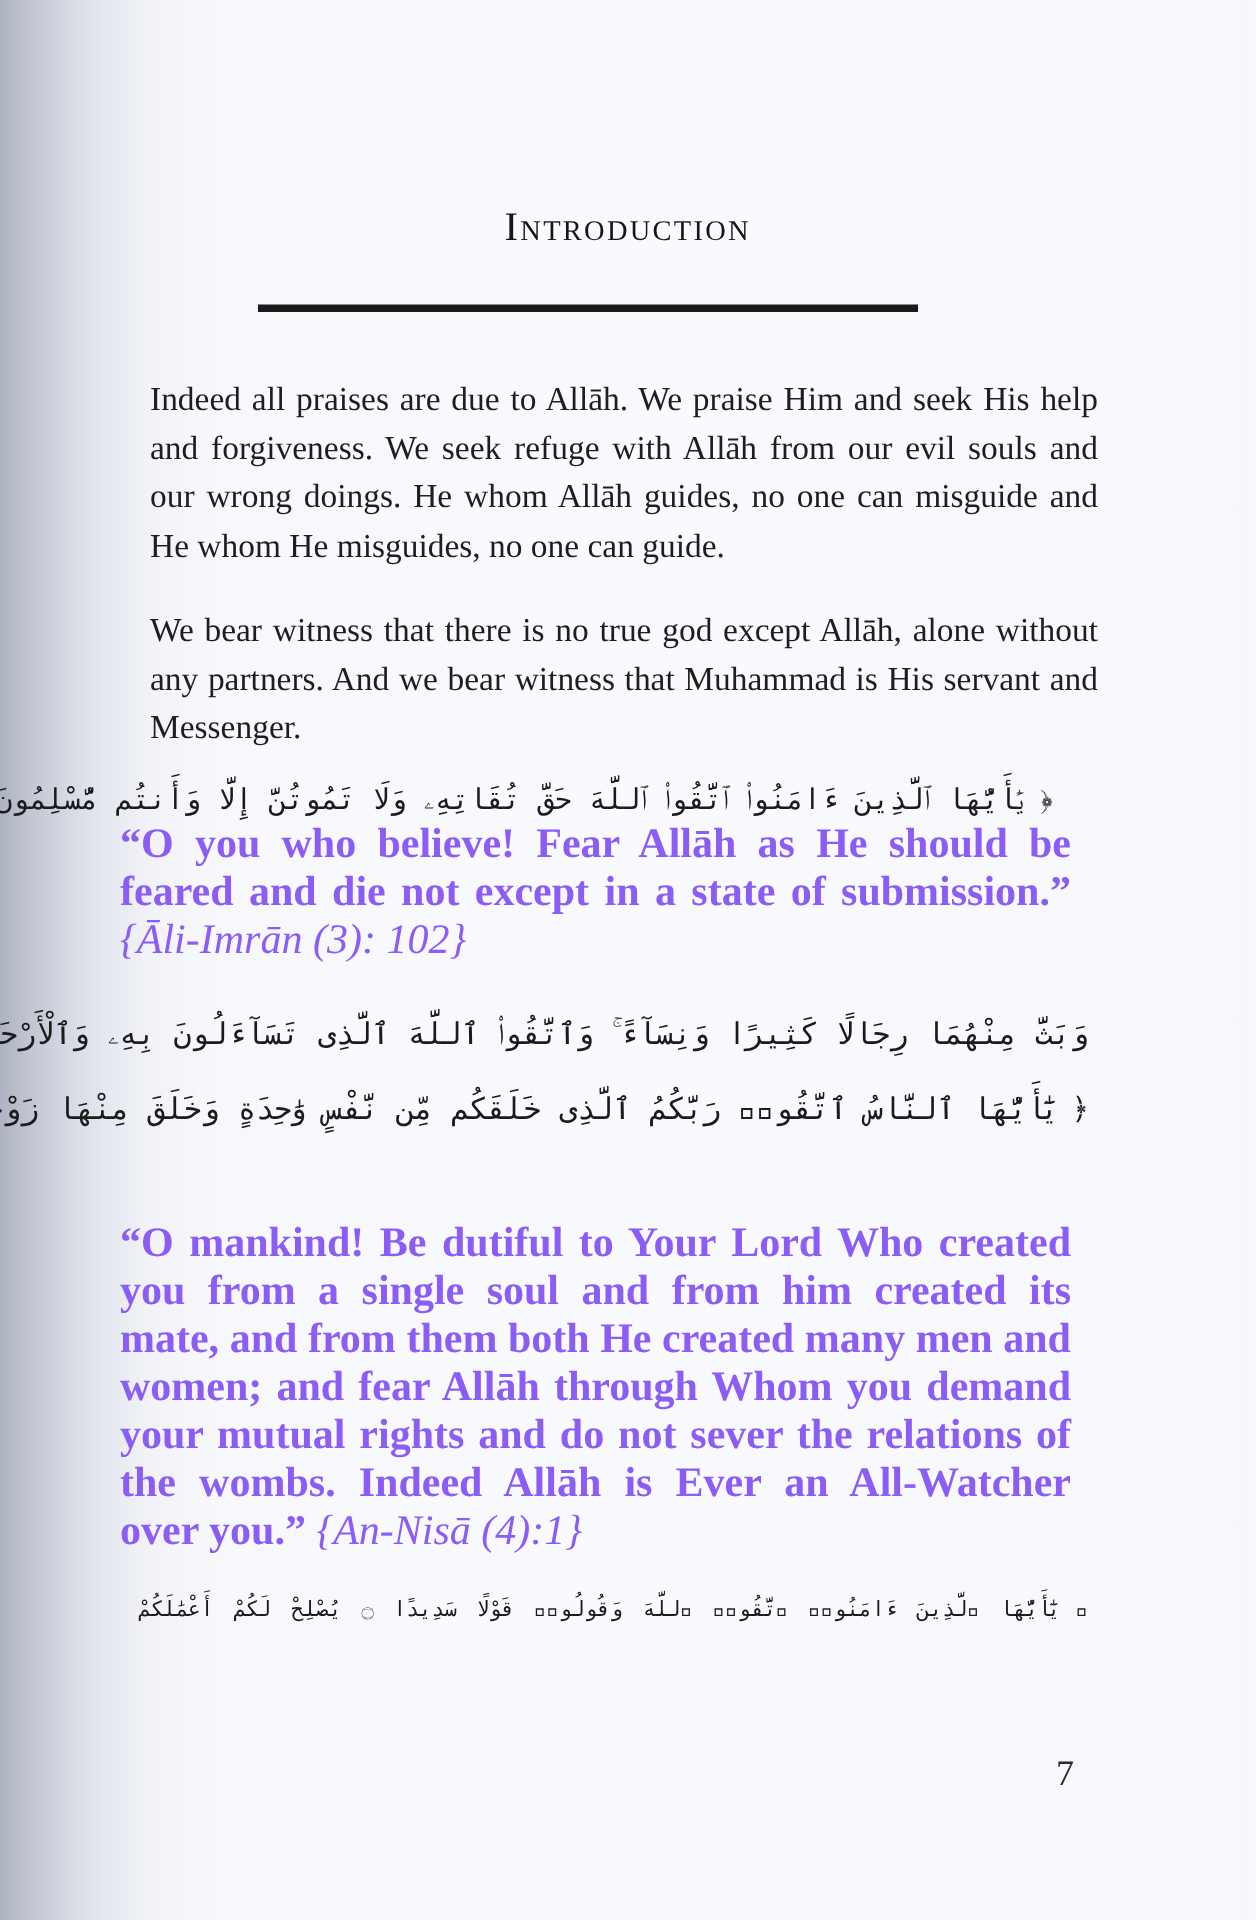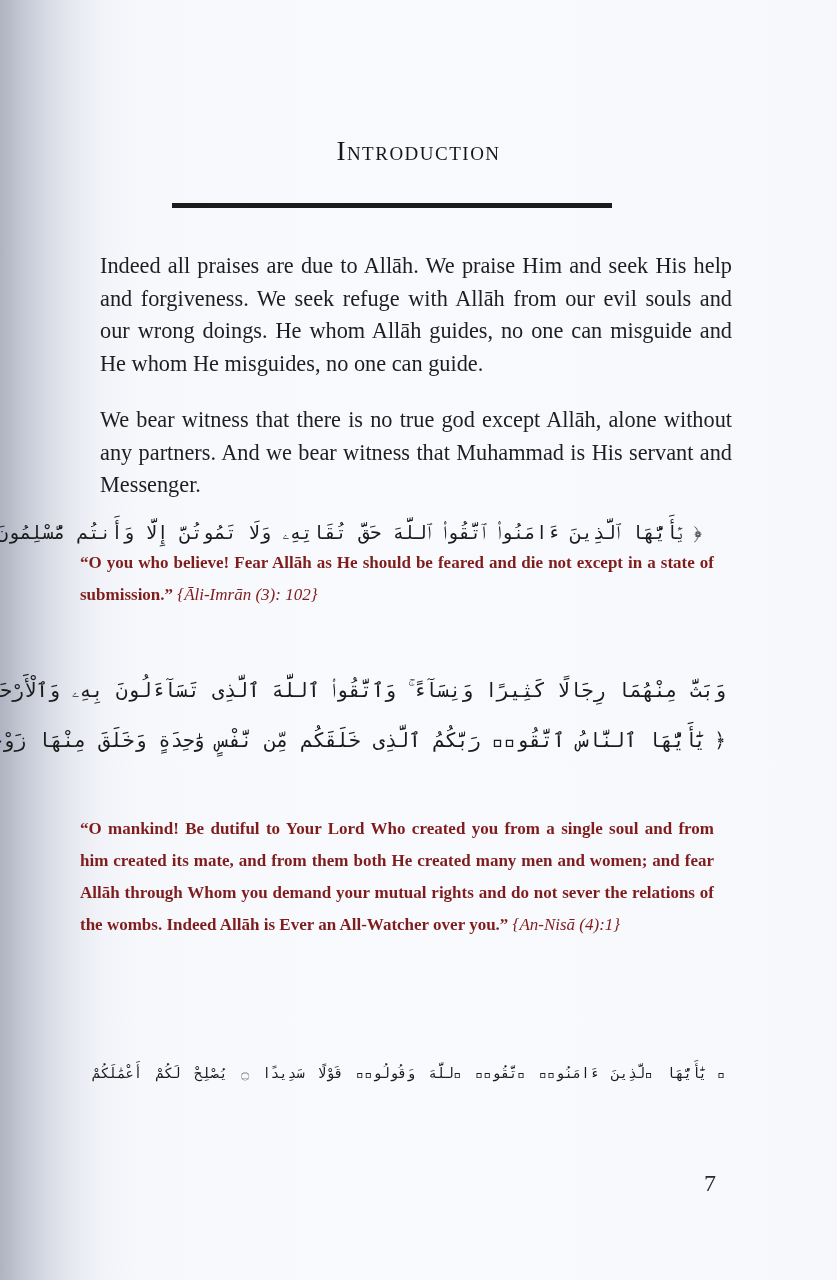--- a/index.html
+++ b/index.html
@@ -59,25 +59,25 @@
       text-align: justify;
       margin: 4px;
       color: #1e1e1e;
     }
     .para.p1 { top: 246px; }
     .para.p2 { top: 400px; }
     .quote {
       position: absolute;
       left: 80px;
       width: 634px;
-      font-size: 17px;
+      font-size: 28px;
       line-height: 32px;
       font-weight: bold;
       text-align: justify;
-      color: #7f1d1d;
+      color: #8b5cf6;
       margin: 0;
     }
     .quote.q1 { top: 547px; }
     .quote.q2 { top: 813px; }
     .ref {
       font-weight: normal;
       font-style: italic;
     }
     .arabic {
       position: absolute;

